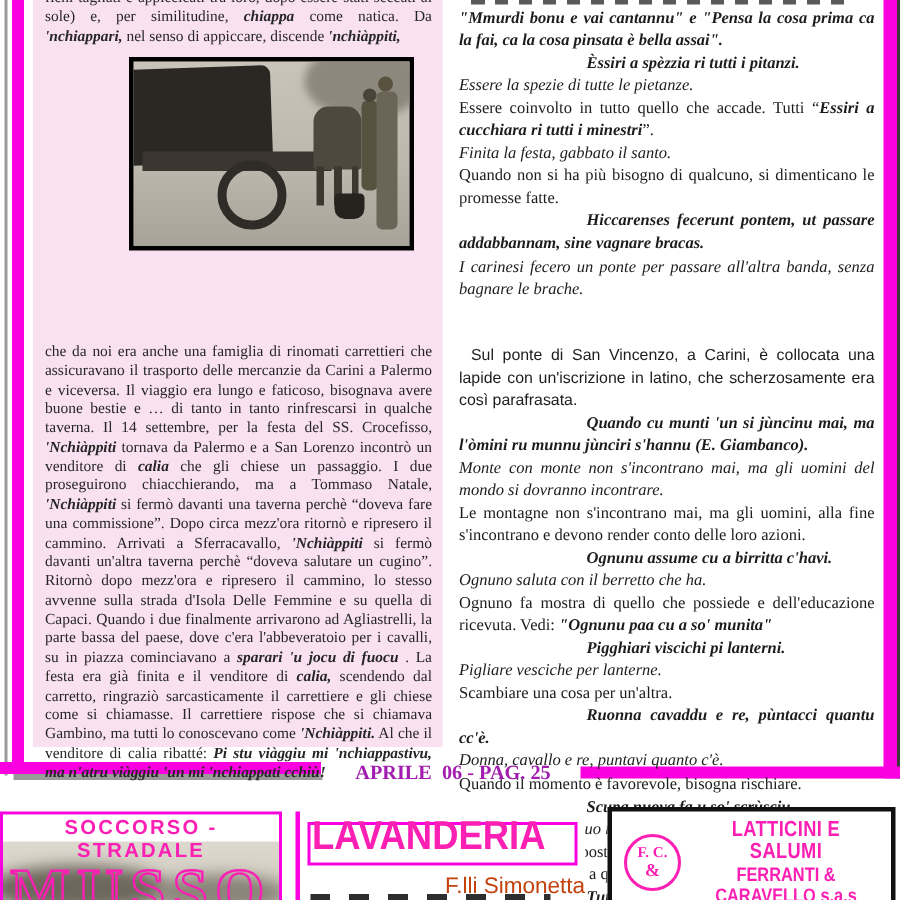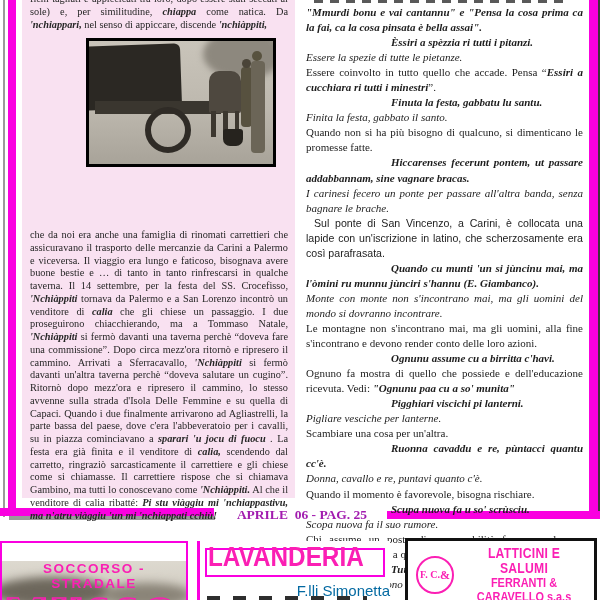--- a/index.html
+++ b/index.html
@@ -47,56 +47,56 @@
   .ph-fig2{right:8px;top:20px;width:14px;height:92px;background:#6b6557;border-radius:4px;}
   .ph-head2{right:11px;top:10px;width:10px;height:10px;background:#58523f;border-radius:50%;}
 
   
   .right-col{position:absolute;left:306px;top:0;width:277px;}
   .clip-strip{height:3px;overflow:hidden;margin:0 0 2px 8px;width:92%;opacity:.75;
       background:repeating-linear-gradient(90deg,#222 0 9px,transparent 9px 16px);}
   .rp{margin:0;font-size:11px;line-height:15.05px;text-align:justify;}
   .rp.prov{text-indent:85px;}
   .rp.noind{text-indent:0;}
-  .rp.sans{font-family:"Liberation Sans",sans-serif;font-size:10.6px;text-indent:8px;}
+  .rp.sans{font-family:"Liberation Sans",sans-serif;font-size:10.6px;text-indent:8px;margin-top:29px;}
 
   
   .footer{position:absolute;left:213px;top:507px;width:178px;text-align:center;
           font-weight:bold;font-size:13.5px;white-space:pre;color:#a21caf;}
 
   
   .ad-musso{position:absolute;left:0;top:541px;width:184px;height:59px;border:2px solid var(--mag);
             background:linear-gradient(180deg,#e3dfd6 0%,#cfcabf 100%);overflow:hidden;}
   .musso-blob1{position:absolute;left:-10px;top:34px;width:120px;height:30px;background:#6d675c;
                border-radius:50%;filter:blur(5px);}
   .musso-blob2{position:absolute;right:-6px;top:40px;width:90px;height:24px;background:#8a8478;
                border-radius:50%;filter:blur(5px);}
   .musso-band{position:absolute;left:0;top:0;right:0;height:18px;background:#fff;}
-  .musso-line1{position:relative;margin-top:18px;text-align:center;color:var(--admag);
+  .musso-line1{position:relative;margin-top:1px;text-align:center;color:var(--admag);
                font-family:"Liberation Sans",sans-serif;font-weight:bold;font-size:13.5px;letter-spacing:1.5px;}
   .musso-name{position:relative;text-align:center;font-weight:bold;font-size:42px;line-height:42px;
               letter-spacing:5px;color:var(--admag);}
   @supports (-webkit-text-stroke: 1px #000){
     .musso-name{color:transparent;-webkit-text-stroke:1.6px var(--admag);}
   }
 
   .ad-lav-line{position:absolute;left:197px;top:541px;width:3px;height:59px;background:var(--mag);}
   .ad-lav{position:absolute;left:205px;top:541px;width:185px;height:59px;background:#fff;text-align:right;}
   .lav-box{position:relative;margin-top:7px;width:176px;height:25px;border:2px solid var(--mag);}
   .lav-title{position:absolute;left:1px;top:-8px;white-space:nowrap;color:var(--admag);
              font-family:"Liberation Sans",sans-serif;font-weight:bold;font-size:27px;
              transform:scaleX(.9);transform-origin:left;}
-  .lav-sub{margin-top:5px;color:#0369a1;font-family:"Liberation Sans",sans-serif;font-size:15px;}
+  .lav-sub{margin-top:5px;color:#c2410c;font-family:"Liberation Sans",sans-serif;font-size:15px;}
   .lav-frag{position:absolute;left:2px;bottom:0;width:160px;height:4px;overflow:hidden;
             background:repeating-linear-gradient(90deg,#2e2e2e 0 13px,transparent 13px 26px);}
 
   .ad-fer{position:absolute;left:405px;top:538px;width:186px;height:62px;border:3px solid #111;background:#fff;}
   .fer-row{display:flex;align-items:center;gap:4px;padding:5px 4px 0 8px;}
   .fer-circle{flex:0 0 auto;width:34px;height:34px;border:2px solid var(--admag);border-radius:50%;
-              display:flex;flex-direction:row;align-items:center;justify-content:center;
+              display:flex;flex-direction:column;align-items:center;justify-content:center;
               color:var(--admag);font-weight:bold;}
   .fer-fc{font-size:10px;line-height:10px;}
   .fer-amp{font-size:12px;line-height:12px;}
   .fer-text{flex:1;text-align:center;color:var(--admag);font-family:"Liberation Sans",sans-serif;
             font-weight:bold;transform:scaleX(.84);transform-origin:center;}
   .fer-l1{font-size:14.5px;line-height:15px;letter-spacing:.3px;}
   .fer-l2{font-size:13px;line-height:14px;}
 </style>
 </head>
 <body>
@@ -129,31 +129,31 @@
   </div>
 
   <p class="lc-main"><span class="seg-r">che da noi era anche una famiglia di rinomati carrettieri che assicuravano il trasporto delle mercanzie da Carini a Palermo e viceversa. Il viaggio era lungo e faticoso, bisognava avere buone bestie e … di tanto in tanto rinfrescarsi in qualche taverna. Il 14 settembre, per la festa del SS. Crocefisso, </span><span class="seg-b">'Nchiàppiti</span><span class="seg-r"> tornava da Palermo e a San Lorenzo incontrò un venditore di </span><span class="seg-b">calia</span><span class="seg-r"> che gli chiese un passaggio. I due proseguirono chiacchierando, ma a Tommaso Natale, </span><span class="seg-b">'Nchiàppiti</span><span class="seg-r"> si fermò davanti una taverna perchè “doveva fare una commissione”. Dopo circa mezz'ora ritornò e ripresero il cammino. Arrivati a Sferracavallo, </span><span class="seg-b">'Nchiàppiti</span><span class="seg-r"> si fermò davanti un'altra taverna perchè “doveva salutare un cugino”. Ritornò dopo mezz'ora e ripresero il cammino, lo stesso avvenne sulla strada d'Isola Delle Femmine e su quella di Capaci. Quando i due finalmente arrivarono ad Agliastrelli, la parte bassa del paese, dove c'era l'abbeveratoio per i cavalli, su in piazza cominciavano a </span><span class="seg-b">sparari 'u jocu di fuocu</span><span class="seg-r"> . La festa era già finita e il venditore di </span><span class="seg-b">calia,</span><span class="seg-r"> scendendo dal carretto, ringraziò sarcasticamente il carrettiere e gli chiese come si chiamasse. Il carrettiere rispose che si chiamava Gambino, ma tutti lo conoscevano come </span><span class="seg-b">'Nchiàppiti.</span><span class="seg-r"> Al che il venditore di calia ribatté: </span><span class="seg-b">Pi stu viàggiu mi 'nchiappastivu, ma n'atru viàggiu 'un mi 'nchiappati cchiù!</span></p>
 
   <div class="right-col">
     <div class="clip-strip"></div>
     <div>
         <p class="rp noind"><span class="seg-b">"Mmurdi bonu e vai cantannu" e "Pensa la cosa prima ca la fai, ca la cosa pinsata è bella assai".</span></p>
         <p class="rp prov"><span class="seg-b">Èssiri a spèzzia ri tutti i pitanzi.</span></p>
         <p class="rp "><span class="seg-i">Essere la spezie di tutte le pietanze.</span></p>
-        <p class="rp "><span class="seg-r">Essere coinvolto in tutto quello che accade. Pensa “</span><span class="seg-b">Essiri a cucchiara ri tutti i minestri</span><span class="seg-r">”.</span></p>
-        <p class="rp prov"><span class="seg-b">Finuta la festa, gabbatu lu santu.</span></p>
+        <p class="rp "><span class="seg-r">Essere coinvolto in tutto quello che accade. Tutti “</span><span class="seg-b">Essiri a cucchiara ri tutti i minestri</span><span class="seg-r">”.</span></p>
         <p class="rp "><span class="seg-i">Finita la festa, gabbato il santo.</span></p>
         <p class="rp "><span class="seg-r">Quando non si ha più bisogno di qualcuno, si dimenticano le promesse fatte.</span></p>
         <p class="rp prov"><span class="seg-b">Hiccarenses fecerunt pontem, ut passare addabbannam, sine vagnare bracas.</span></p>
         <p class="rp "><span class="seg-i">I carinesi fecero un ponte per passare all'altra banda, senza bagnare le brache.</span></p>
         <p class="rp sans"><span class="seg-r">Sul ponte di San Vincenzo, a Carini, è collocata una lapide con un'iscrizione in latino, che scherzosamente era così parafrasata.</span></p>
         <p class="rp prov"><span class="seg-b">Quando cu munti 'un si jùncinu mai, ma l'òmini ru munnu jùnciri s'hannu (E. Giambanco).</span></p>
         <p class="rp "><span class="seg-i">Monte con monte non s'incontrano mai, ma gli uomini del mondo si dovranno incontrare.</span></p>
         <p class="rp "><span class="seg-r">Le montagne non s'incontrano mai, ma gli uomini, alla fine s'incontrano e devono render conto delle loro azioni.</span></p>
         <p class="rp prov"><span class="seg-b">Ognunu assume cu a birritta c'havi.</span></p>
+        <p class="rp "><span class="seg-i">Ognuno saluta con il berretto che ha.</span></p>
         <p class="rp "><span class="seg-r">Ognuno fa mostra di quello che possiede e dell'educazione ricevuta. Vedi: </span><span class="seg-b">"Ognunu paa cu a so' munita"</span></p>
         <p class="rp prov"><span class="seg-b">Pigghiari viscichi pi lanterni.</span></p>
         <p class="rp "><span class="seg-i">Pigliare vesciche per lanterne.</span></p>
         <p class="rp "><span class="seg-r">Scambiare una cosa per un'altra.</span></p>
         <p class="rp prov"><span class="seg-b">Ruonna cavaddu e re, pùntacci quantu cc'è.</span></p>
         <p class="rp "><span class="seg-i">Donna, cavallo e re, puntavi quanto c'è.</span></p>
         <p class="rp "><span class="seg-r">Quando il momento è favorevole, bisogna rischiare.</span></p>
         <p class="rp prov"><span class="seg-b">Scupa nuova fa u so' scrùsciu.</span></p>
         <p class="rp "><span class="seg-i">Scopa nuova fa il suo rumore.</span></p>
         <p class="rp "><span class="seg-r">Chi assume un posto di responsabilità fa pesare la sua presenza, salvo poi a quietarsi (diventando scopa vecchia).</span></p>

